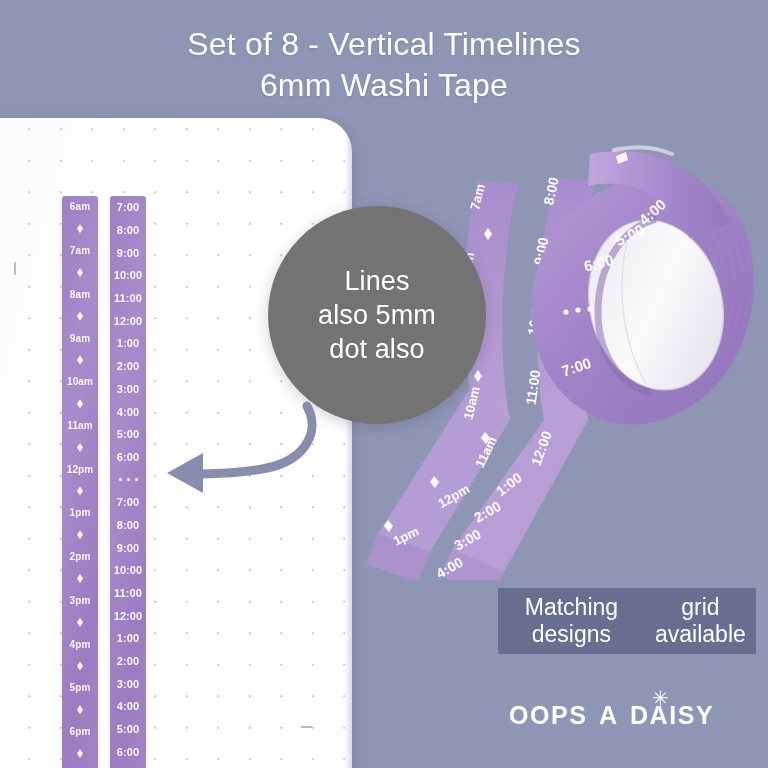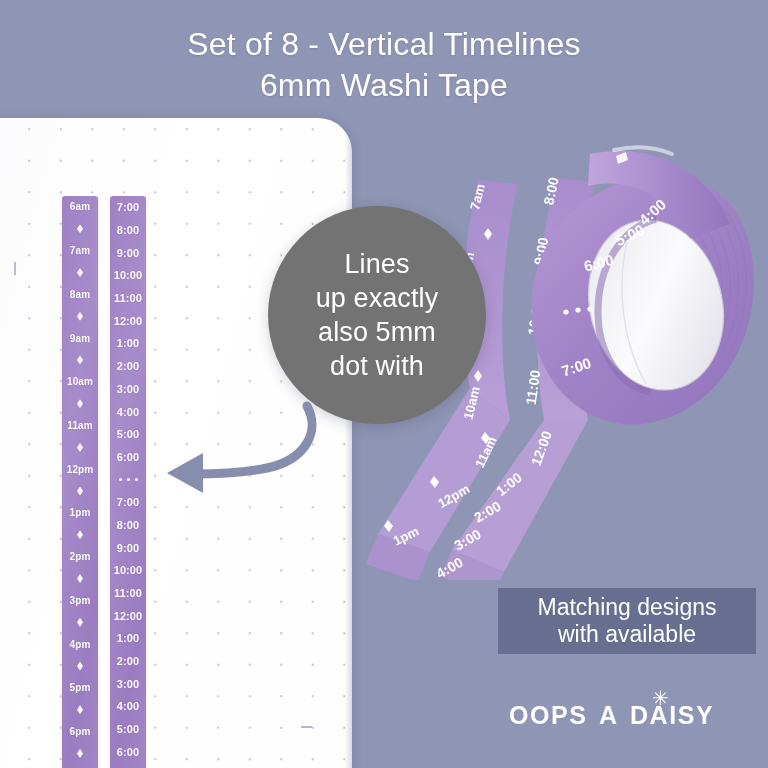--- a/index.html
+++ b/index.html
@@ -96,21 +96,21 @@
   
   .arrow{position:absolute;left:155px;top:398px;width:190px;height:104px;}
 
   
   .roll-scene{position:absolute;left:360px;top:120px;width:412px;height:460px;}
 
   
   .banner{
     position:absolute;left:498px;top:588px;width:258px;height:66px;
     background:#676e90;
-    display:flex;flex-direction:column;align-items:center;justify-content:center;
+    display:flex;flex-direction:row;align-items:center;justify-content:center;
     color:#fff;font-size:23px;line-height:1.17;text-align:center;
   }
   .banner span{display:block;}
 
   
   .logo{
     position:absolute;left:509px;top:689px;width:232px;height:50px;
     color:#ffffff;
   }
   .logo .word{
@@ -343,36 +343,35 @@
 
         <path d="M254,30 C276,25 296,27 312,34" stroke="#ffffff" stroke-width="4" opacity="0.55" fill="none" stroke-linecap="round"></path>
         <polygon points="256,36 266,32 268,40 258,44" fill="#ffffff" opacity="0.9"></polygon>
       </g>
     </svg>
   </div>
 
   <div class="badge">
     <div class="txt">
       <span>Lines</span>
-      <span>up exactly</span>
       <span>also 5mm</span>
-      <span>dot with</span>
+      <span>dot also</span>
     </div>
   </div>
 
   <div class="arrow">
     <svg width="190" height="104" viewBox="0 0 190 104">
       <path d="M152,8 C166,34 150,62 112,70 C88,75 62,76 38,76" stroke="#878ead" stroke-width="9" fill="none" stroke-linecap="round"></path>
       <polygon points="12,75 48,55 48,95" fill="#878ead"></polygon>
     </svg>
   </div>
 
   <div class="banner">
     <span>Matching designs</span>
-    <span>with available</span>
+    <span>grid available</span>
   </div>
 
   <div class="logo">
     <div class="word">Oops a Daisy</div>
     <div class="star">✳</div>
   </div>
 
 </div>
 
 </body></html>

